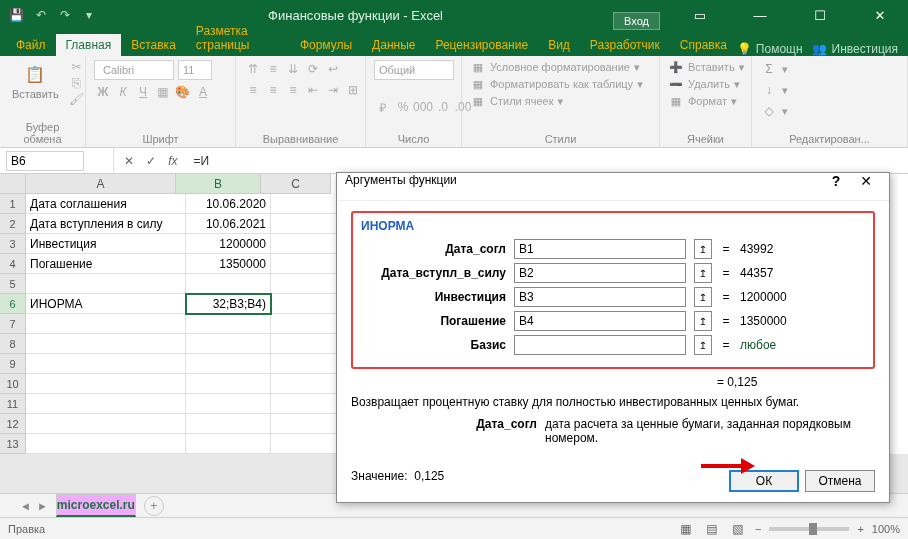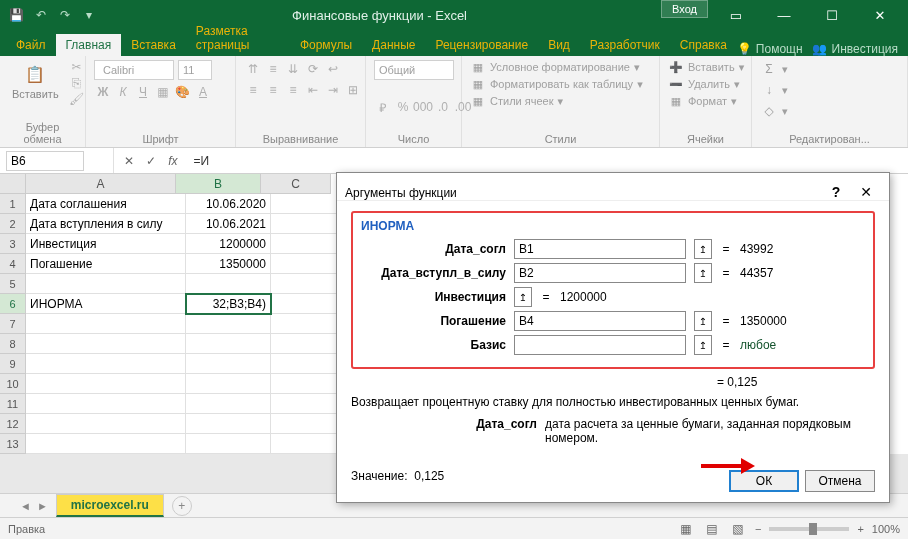--- a/index.html
+++ b/index.html
@@ -3,21 +3,21 @@
 <meta charset="utf-8">
 <style>
 * { margin: 0; padding: 0; box-sizing: border-box; font-family: 'Segoe UI', Tahoma, sans-serif; }
 body { width: 908px; height: 539px; background: #e8e8e8; overflow: hidden; position: relative; font-size: 12px; }
 
 
 .titlebar { height: 30px; background: #0e6835; color: #fff; display: flex; align-items: center; padding: 0 8px; }
 .titlebar .tb-left { display: flex; gap: 6px; align-items: center; }
 .tb-icon { width: 18px; height: 18px; display: inline-flex; align-items: center; justify-content: center; color: #b8dcc7; font-size: 12px; }
 .titlebar .title { flex: 1; text-align: center; font-size: 13px; color: #e0f0e8; }
-.titlebar .tb-right { display: flex; gap: 8px; align-items: flex-start; }
+.titlebar .tb-right { display: flex; gap: 20px; align-items: flex-end; }
 .login-btn { background: rgba(255,255,255,0.15); padding: 2px 10px; border: 1px solid rgba(255,255,255,0.3); font-size: 11px; }
 .tb-win { width: 40px; height: 30px; display: inline-flex; align-items: center; justify-content: center; font-size: 13px; }
 
 
 .ribbon-tabs { height: 26px; background: #0e6835; display: flex; align-items: flex-end; padding-left: 6px; }
 .rtab { padding: 4px 10px; color: #eab308; font-size: 12px; cursor: pointer; }
 .rtab.active { background: #f3f3f3; color: #217346; }
 .rtab-right { margin-left: auto; display: flex; align-items: center; gap: 10px; padding-right: 10px; color: #b8dcc7; }
 .rtab-r-item { display: flex; align-items: center; gap: 4px; font-size: 12px; }
 
@@ -54,32 +54,32 @@
 .rh { width: 26px; background: #e6e6e6; border-right: 1px solid #ccc; border-bottom: 1px solid #ccc; text-align: center; font-size: 11px; color: #555; line-height: 20px; }
 .rh.sel { background: #d4e8d4; color: #217346; }
 .gc { border-right: 1px solid #e0e0e0; border-bottom: 1px solid #e0e0e0; padding: 0 4px; font-size: 12px; line-height: 20px; overflow: hidden; white-space: nowrap; }
 .gc-A { width: 160px; } .gc-B { width: 85px; text-align: right; } .gc-C { width: 70px; }
 .gc.sel { outline: 2px solid #217346; outline-offset: -1px; position: relative; z-index: 1; }
 .ch.sel { background: #d4e8d4; color: #217346; }
 
 
 .sheet-tabs { position: absolute; bottom: 22px; left: 0; right: 0; height: 24px; background: #f3f3f3; border-top: 1px solid #d0d0d0; display: flex; align-items: center; padding-left: 20px; gap: 8px; }
 .sheet-nav { display: flex; gap: 6px; color: #888; font-size: 11px; }
-.sheet-tab { padding: 3px 14px; background: #fde047; border: 1px solid #ccc; border-bottom: 2px solid #217346; font-size: 12px; color: #217346; font-weight: bold; }
+.sheet-tab { padding: 3px 0; background: #f0abfc; border: 1px solid #ccc; border-bottom: 2px solid #217346; font-size: 12px; color: #217346; font-weight: bold; }
 .sheet-add { width: 20px; height: 20px; border: 1px solid #ccc; border-radius: 50%; text-align: center; line-height: 18px; color: #888; }
 
 
 .statusbar { position: absolute; bottom: 0; left: 0; right: 0; height: 22px; background: #f3f3f3; border-top: 1px solid #d0d0d0; display: flex; align-items: center; padding: 0 8px; font-size: 11px; color: #666; }
 .statusbar .right { margin-left: auto; display: flex; align-items: center; gap: 8px; }
 .zoom-slider { width: 80px; height: 4px; background: #ccc; position: relative; }
 .zoom-thumb { width: 8px; height: 12px; background: #888; position: absolute; top: -4px; left: 50%; }
 
 
 .dialog { position: absolute; top: 172px; left: 336px; width: 554px; height: 331px; background: #fff; border: 1px solid #888; box-shadow: 2px 2px 8px rgba(0,0,0,0.3); z-index: 100; }
-.dlg-title { height: 28px; background: #fff; border-bottom: 1px solid #eee; display: flex; align-items: flex-end; padding: 0 8px; font-size: 12px; }
+.dlg-title { height: 28px; background: #fff; border-bottom: 1px solid #eee; display: flex; align-items: flex-start; padding: 0 8px; font-size: 12px; }
 .dlg-title .dt-text { flex: 1; }
 .dlg-title .dt-help { width: 30px; text-align: center; font-size: 14px; font-weight: bold; }
 .dlg-title .dt-close { width: 30px; text-align: center; font-size: 14px; }
 .dlg-body { position: relative; padding: 10px 14px; }
 .red-box { border: 2px solid #e84040; padding: 6px 8px 8px; border-radius: 3px; }
 .fn-name { color: #2060c0; font-weight: bold; font-size: 12px; margin-bottom: 6px; }
 .arg-row { display: flex; align-items: center; gap: 8px; margin-bottom: 4px; }
 .arg-label { width: 145px; text-align: right; font-weight: bold; font-size: 12px; }
 .arg-input { width: 172px; height: 20px; border: 1px solid #888; padding: 0 4px; font-size: 12px; }
 .refedit { width: 18px; height: 20px; border: 1px solid #888; display: inline-flex; align-items: center; justify-content: center; font-size: 10px; }
@@ -386,20 +386,21 @@
           </div>
           <div class="arg-row">
             <div class="arg-label">Дата_вступл_в_силу</div>
             <input class="arg-input" value="B2" style="">
             <span class="refedit">↥</span>
             <span class="arg-eq">=</span>
             <span class="arg-val">44357</span>
           </div>
           <div class="arg-row">
             <div class="arg-label">Инвестиция</div>
+            <input class="arg-input" value="B3" style="">
             <span class="refedit">↥</span>
             <span class="arg-eq">=</span>
             <span class="arg-val">1200000</span>
           </div>
           <div class="arg-row">
             <div class="arg-label">Погашение</div>
             <input class="arg-input" value="B4" style="">
             <span class="refedit">↥</span>
             <span class="arg-eq">=</span>
             <span class="arg-val">1350000</span>

